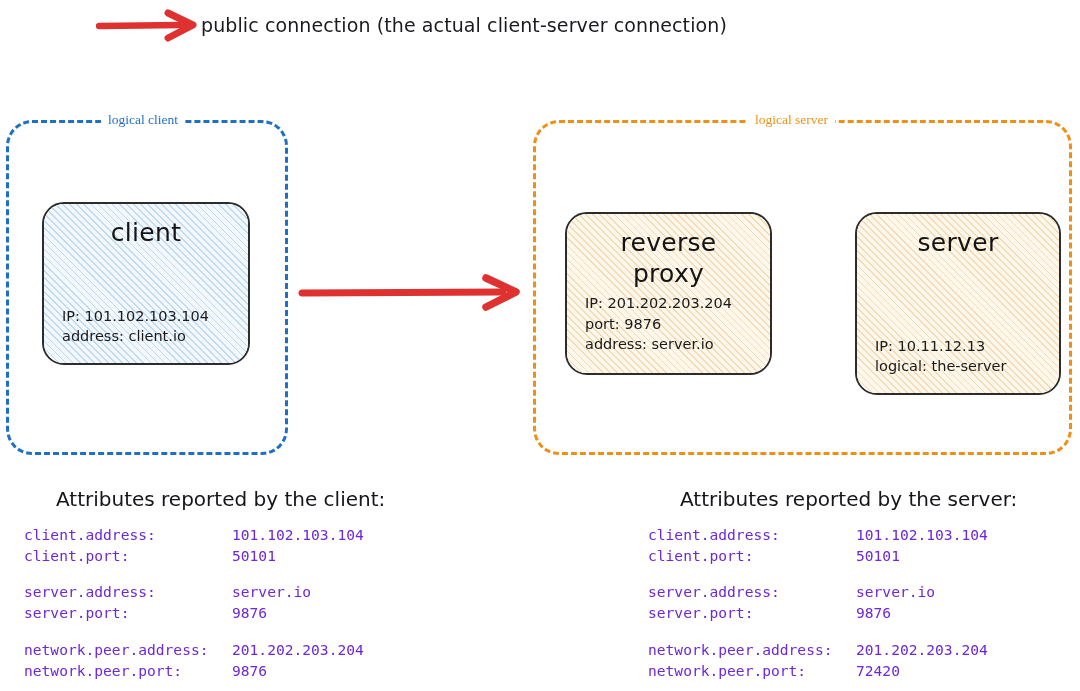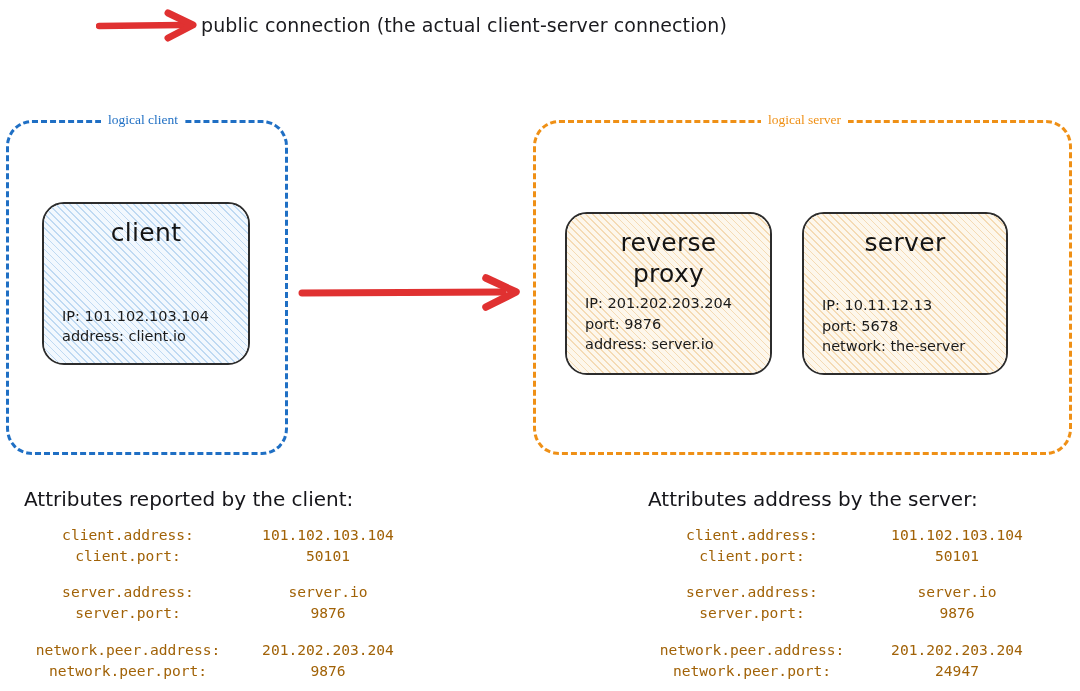--- a/index.html
+++ b/index.html
@@ -33,21 +33,21 @@
   .logical-title{
     position:absolute;
     top:-11px;
     font-size:13.5px;
     background:#ffffff;
     padding:0 7px;
     color:#1f6fc4;
     white-space:nowrap;
     font-family:Liberation Serif, serif;
   }
-  .logical-title.server-title{color:#ef9016;margin-left:13px;}
+  .logical-title.server-title{color:#ef9016;}
 
   
   .node{
     position:absolute;
     box-sizing:border-box;
     border:2.2px solid #2c2c2c;
     border-radius:22px;
     overflow:hidden;
   }
   .node .hatch{position:absolute;inset:0;}
@@ -88,30 +88,30 @@
   .main-arrow{position:absolute;}
 
   
   .attrs{position:absolute;}
   .attrs-title{
     font-size:20px;
     color:#15151a;
     font-family:"DejaVu Sans", sans-serif;
     margin-bottom:13px;
     white-space:nowrap;
+    margin-left:32px;
   }
   .attr-group{margin-bottom:15px;}
   .attr-row{
     display:flex;
     font-family:"DejaVu Sans Mono", monospace;
     font-size:14.6px;
     line-height:1.45;
-    color:#a16207;
+    color:#6d28d9;
     white-space:pre;
-    text-align:center;
   }
   .attr-key{width:208px;flex:0 0 auto;}
   .attr-val{flex:1 1 auto;}
 </style>
 </head>
 <body>
 
 <div class="canvas">
 
   <div class="legend-row" style="left:96px;top:8px;align-items:center;">
@@ -149,28 +149,27 @@
     <div class="node-inner">
       <div class="node-title" style="padding:0 18px;">reverse proxy</div>
       <div class="node-lines" style="margin-top:4px;">
         <div>IP: 201.202.203.204</div>
         <div>port: 9876</div>
         <div>address: server.io</div>
       </div>
     </div>
   </div>
 
-  <div class="node server-node" style="left:802px;top:212px;width:206px;height:163px;">
+  <div class="node server-node" style="left:855px;top:212px;width:206px;height:183px;">
     <div class="hatch"></div>
     <div class="node-inner">
       <div class="node-title">server</div>
       <div class="node-lines">
         <div>IP: 10.11.12.13</div>
-        <div>port: 5678</div>
-        <div>network: the-server</div>
+        <div>logical: the-server</div>
       </div>
     </div>
   </div>
 
   <div class="main-arrow" style="left:298px;top:270px;width:224px;height:46px;">
     <svg width="224" height="46" viewBox="0 0 224 46">
       <path d="M4 23 L205 22" stroke="#e03131" stroke-width="7" stroke-linecap="round" fill="none"></path>
       <path d="M188 8 L218 22 L188 37" stroke="#e03131" stroke-width="7.5" stroke-linecap="round" stroke-linejoin="round" fill="none"></path>
     </svg>
   </div>
@@ -206,21 +205,21 @@
         <span class="attr-val">201.202.203.204</span>
       </div>
       <div class="attr-row">
         <span class="attr-key">network.peer.port:</span>
         <span class="attr-val">9876</span>
       </div>
     </div>
   </div>
 
   <div class="attrs" style="left:648px;top:487px;width:410px;">
-    <div class="attrs-title">Attributes address by the server:</div>
+    <div class="attrs-title">Attributes reported by the server:</div>
 
     <div class="attr-group">
       <div class="attr-row">
         <span class="attr-key">client.address:</span>
         <span class="attr-val">101.102.103.104</span>
       </div>
       <div class="attr-row">
         <span class="attr-key">client.port:</span>
         <span class="attr-val">50101</span>
       </div>
@@ -237,18 +236,18 @@
       </div>
     </div>
 
     <div class="attr-group">
       <div class="attr-row">
         <span class="attr-key">network.peer.address:</span>
         <span class="attr-val">201.202.203.204</span>
       </div>
       <div class="attr-row">
         <span class="attr-key">network.peer.port:</span>
-        <span class="attr-val">24947</span>
+        <span class="attr-val">72420</span>
       </div>
     </div>
   </div>
 
 </div>
 
 </body></html>

